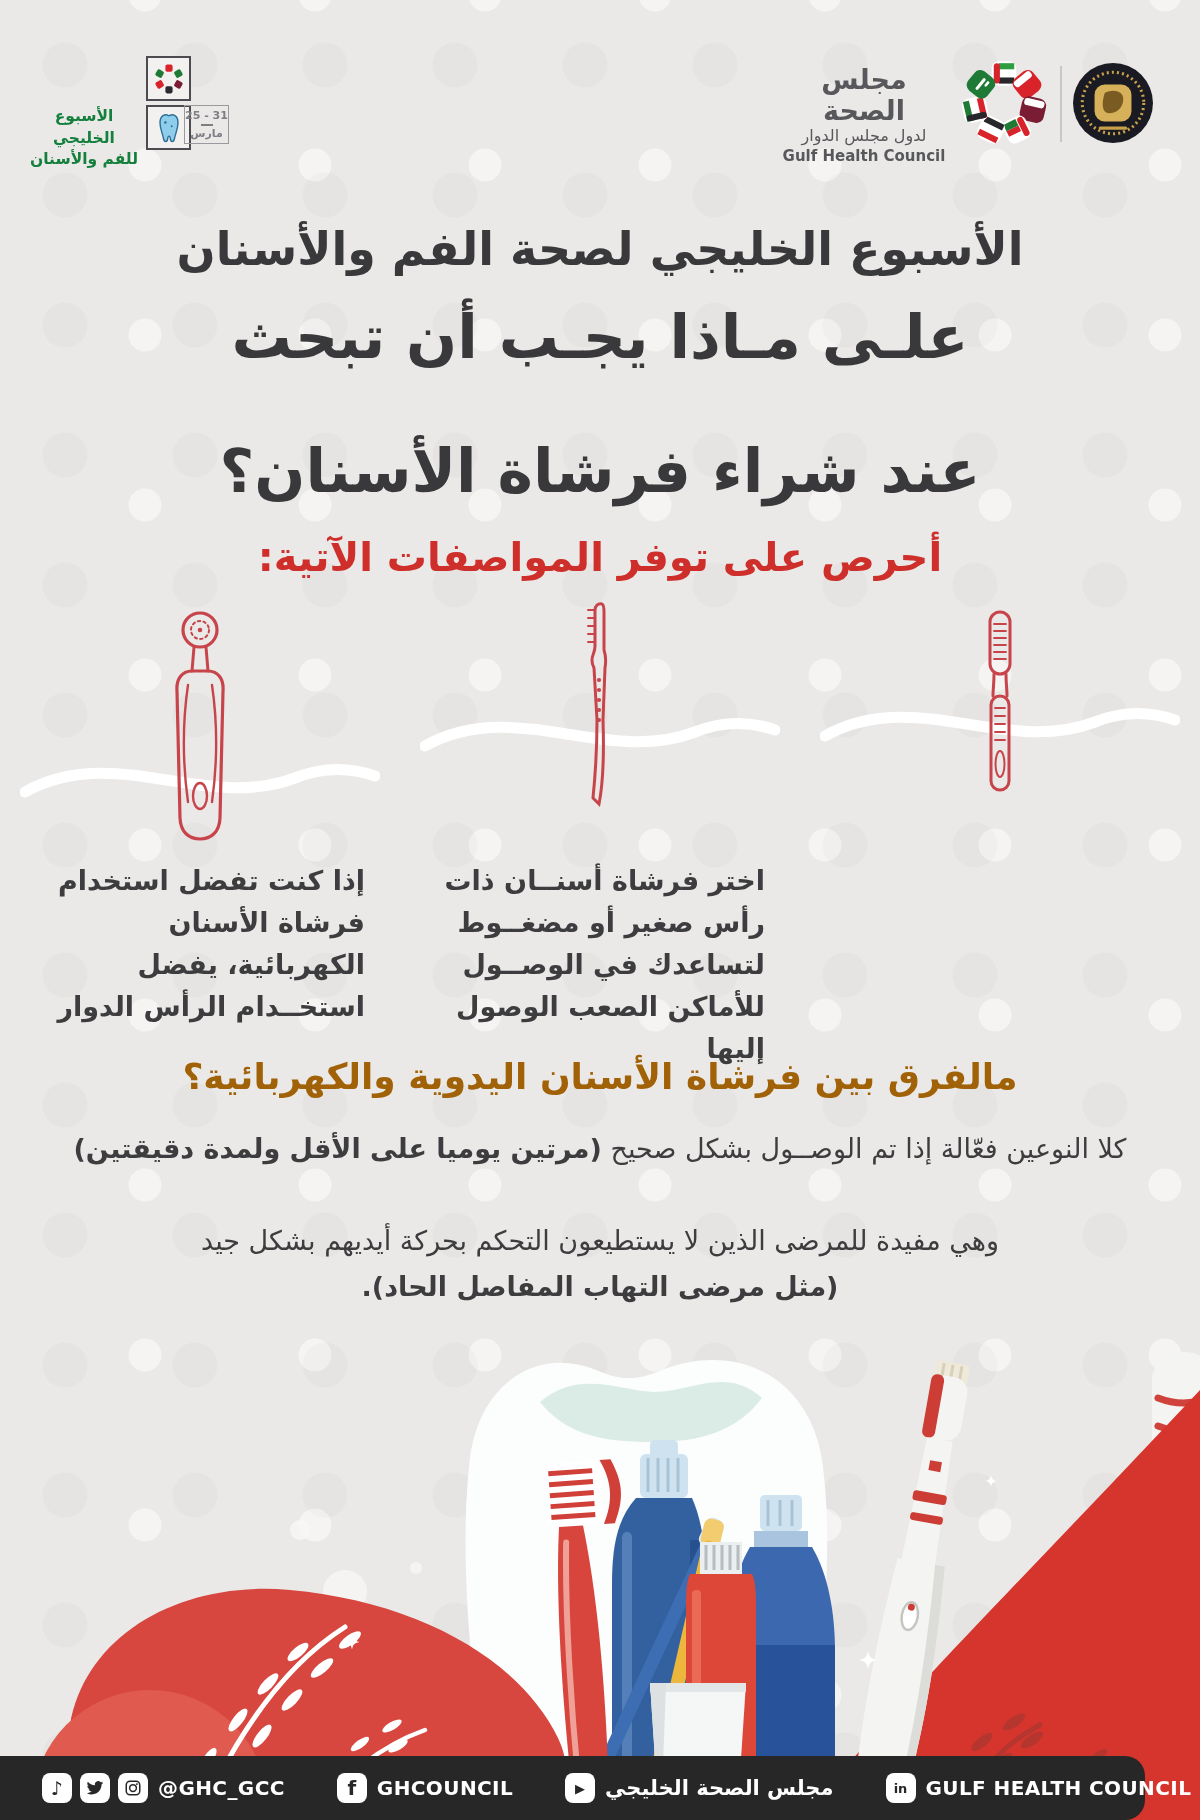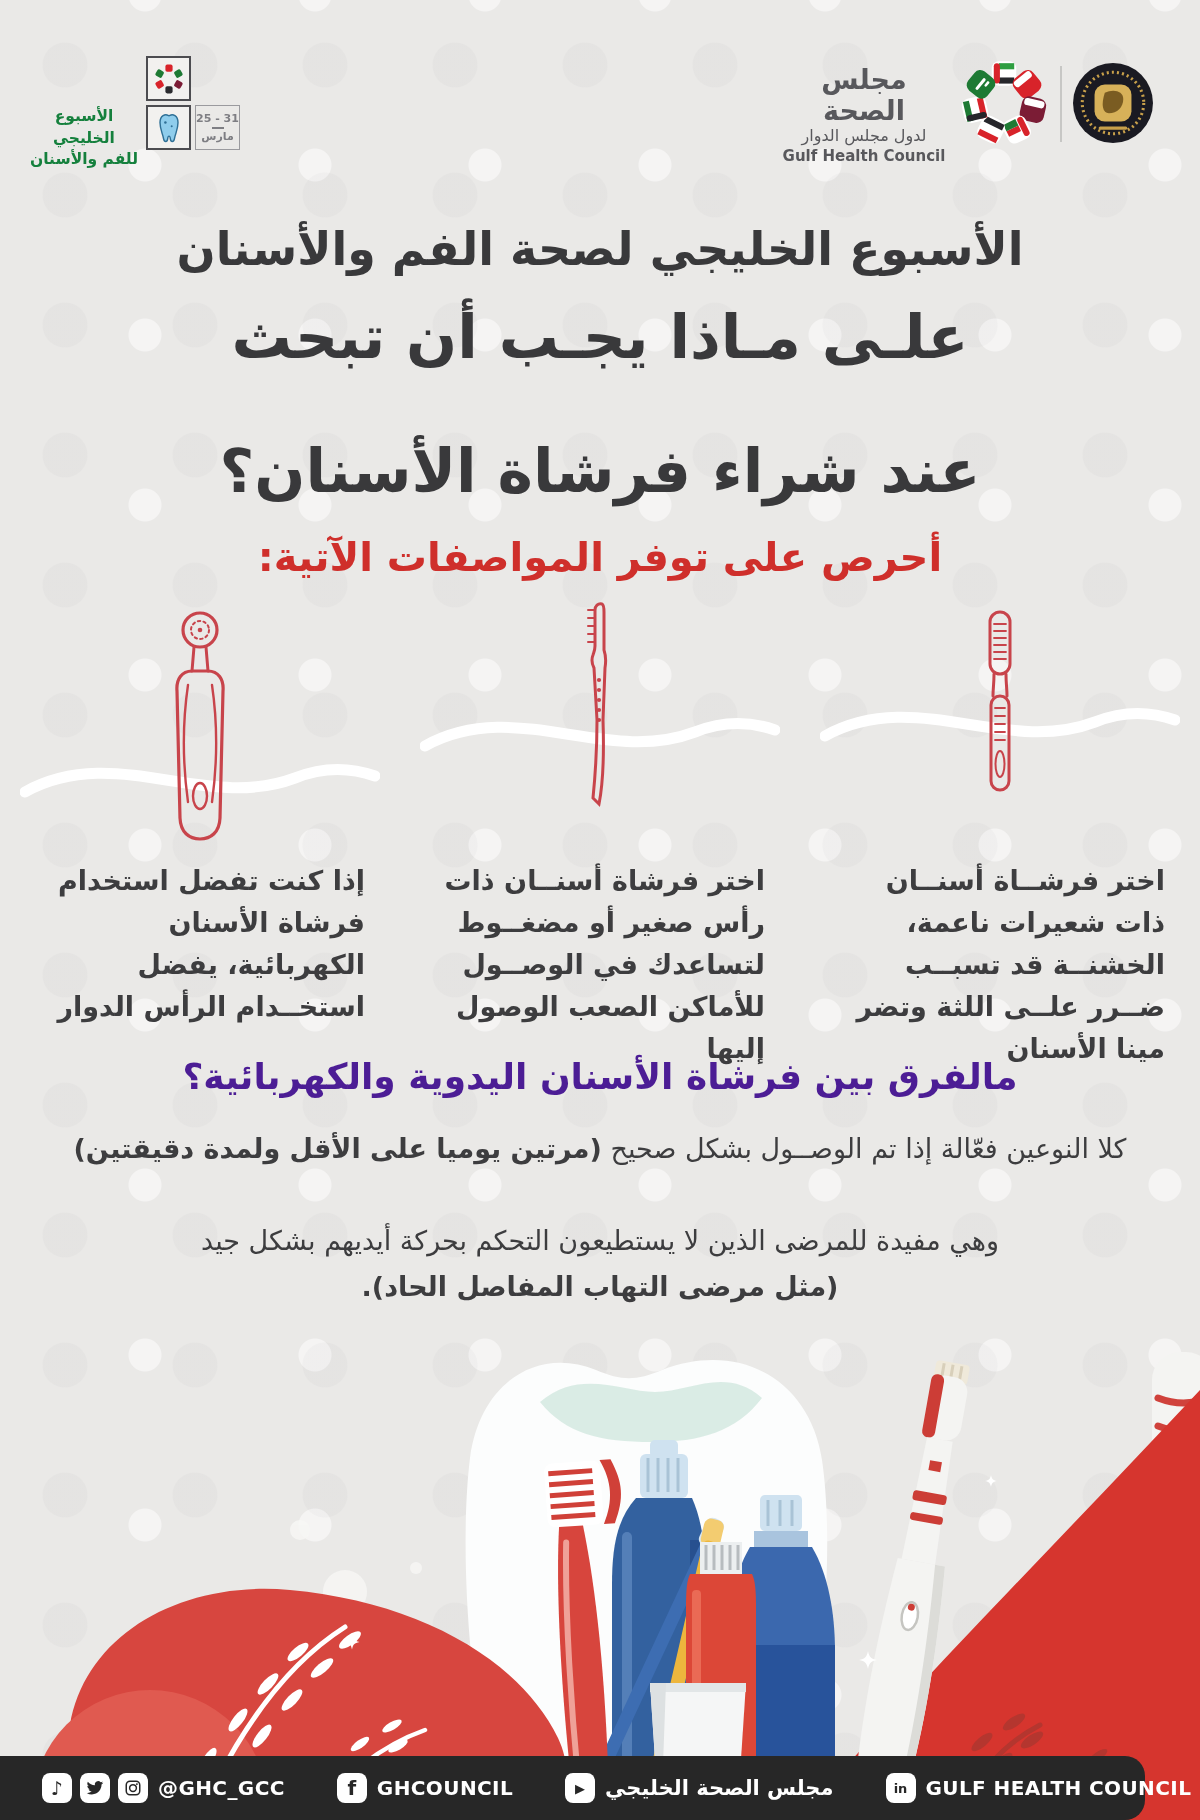--- a/index.html
+++ b/index.html
@@ -10,21 +10,21 @@
                          radial-gradient(rgba(255,255,255,.5) 16px,transparent 17px);
         background-size:130px 130px,170px 170px;background-position:0 0,60px 80px;}
   
   .campaign{position:absolute;top:56px;left:28px;width:215px;height:100px;direction:ltr;z-index:2;}
   .c-title{position:absolute;top:50px;left:0;width:112px;text-align:center;color:#15803d;
            font-weight:bold;font-size:15.5px;line-height:1.4;direction:rtl;}
   .c-sq{position:absolute;border:2.5px solid #4c4c50;background:#f2f1ef;box-sizing:border-box;
         display:flex;align-items:center;justify-content:center;}
   .c-sq.flags{top:0;left:118px;width:45px;height:45px;}
   .c-sq.tooth{top:49px;left:118px;width:45px;height:45px;}
-  .c-date{position:absolute;top:49px;left:167px;width:45px;height:45px;border:1.5px solid #9a9a9e;
+  .c-date{position:absolute;top:49px;left:156px;width:45px;height:39px;border:1.5px solid #9a9a9e;
           box-sizing:border-box;color:#7e7e83;font-size:11px;font-weight:bold;display:flex;
           flex-direction:column;align-items:center;justify-content:center;line-height:1.25;}
   .c-date .dash{width:12px;height:2px;background:#7e7e83;margin:1px 0;}
   
   .council-text{position:absolute;top:64px;right:248px;width:176px;text-align:center;
                 color:#58585c;z-index:2;}
   .council-text .ar-big{font-size:27px;font-weight:bold;line-height:1.15;}
   .council-text .ar-small{font-size:16px;line-height:1.3;}
   .council-text .en{font-size:15px;font-weight:bold;direction:ltr;line-height:1.3;}
   .star-emblem{position:absolute;top:56px;right:148px;z-index:2;}
@@ -48,21 +48,21 @@
   .tip.soft .wave{top:86px;}
   .tip.compact .wave{top:96px;}
   .tip.electric .wave{top:142px;}
   .brush-icon{position:relative;}
   .tip.soft .brush-icon{margin-bottom:48px;}
   .tip.compact .brush-icon{margin-bottom:36px;}
   .tip-text{margin-top:16px;font-size:27px;font-weight:bold;color:#3d3d3f;text-align:right;
             line-height:1.56;max-width:330px;}
   
   .diff-heading{position:absolute;top:1056px;width:100%;text-align:center;font-size:36px;
-                font-weight:bold;color:#4c1d95;z-index:3;}
+                font-weight:bold;color:#a16207;z-index:3;}
   .diff-para{position:absolute;top:1126px;left:70px;right:70px;text-align:center;font-size:27px;
              color:#3d3d3f;line-height:1.7;z-index:3;}
   
   .illus{position:absolute;top:1140px;left:0;width:1200px;height:680px;z-index:1;}
   
   .footer{position:absolute;left:0;bottom:0;width:1145px;height:64px;background:#272727;
           border-radius:0 20px 20px 0;display:flex;align-items:center;direction:ltr;
           padding-left:42px;box-sizing:border-box;z-index:6;}
   .sgroup{display:flex;align-items:center;gap:10px;margin-right:52px;}
   .icon-row{display:flex;gap:8px;}
@@ -208,21 +208,20 @@
           <g stroke="#c8444b" fill="none" stroke-linecap="round">
             <rect x="10" y="4" width="20" height="62" rx="10" stroke-width="3"></rect>
             <path d="M14,16 H26 M14,23 H26 M14,30 H26 M14,37 H26 M14,44 H26 M14,51 H26" stroke-width="1.8"></path>
             <path d="M14,66 C14,76 13,80 13,88 M26,66 C26,76 27,80 27,88" stroke-width="3"></path>
             <rect x="11" y="88" width="18" height="94" rx="9" stroke-width="3"></rect>
             <path d="M15,100 H25 M15,108 H25 M15,116 H25 M15,124 H25 M15,132 H25" stroke-width="1.8"></path>
             <ellipse cx="20" cy="156" rx="4.5" ry="13" stroke-width="2"></ellipse>
           </g>
         </svg>
       </div>
-      <div class="tip-text">اختر فرشــاة أسنــان ذات شعيرات ناعمة، الخشنــة قد تسبــب ضــرر علــى اللثة وتضر مينا الأسنان</div>
     </div>
 
     <div class="tip compact">
       <div class="icon-stage">
         <svg class="wave" viewBox="0 0 360 80">
           <path d="M5,52 C95,2 185,72 275,38 C305,26 332,28 355,36" stroke="#ffffff" stroke-width="11" fill="none" stroke-linecap="round"></path>
         </svg>
         <svg class="brush-icon" width="40" height="208" viewBox="0 0 40 208">
           <g stroke="#c8444b" fill="none" stroke-linecap="round">
             <path d="M22,4 C18,3 15,6 15,10 L15,46 C15,50 14,52 13,55 C11,60 12,64 14,68 L17,120 C17,150 15,178 13,198 L19,204 C23,184 24,150 23,120 L25,68 C26,62 26,56 24,50 L24,12 C24,8 24,5 22,4 Z" stroke-width="3"></path>

